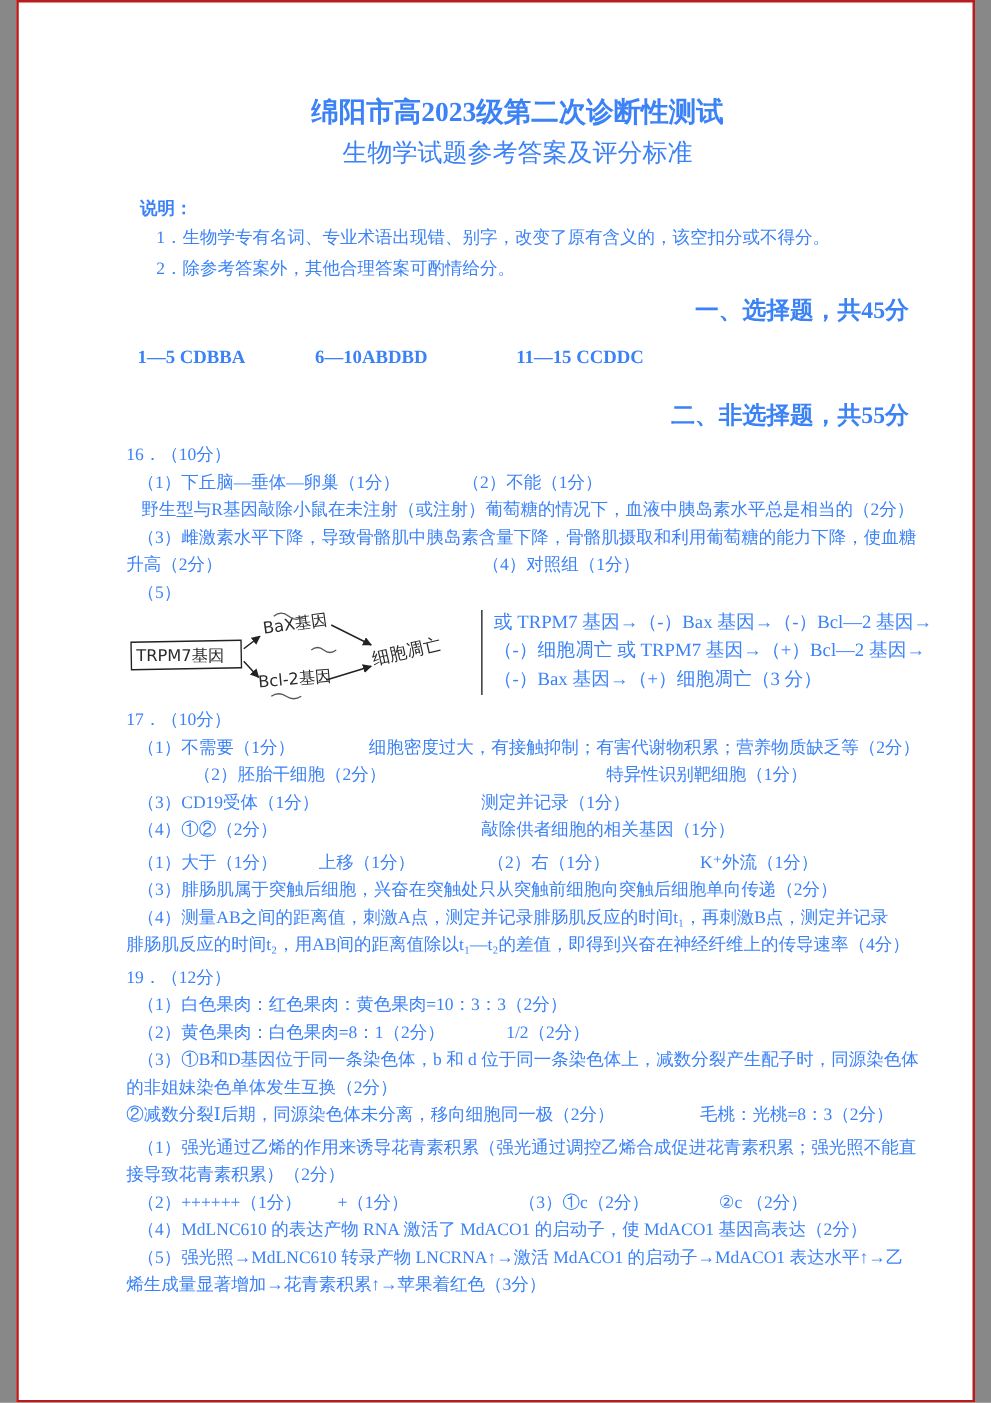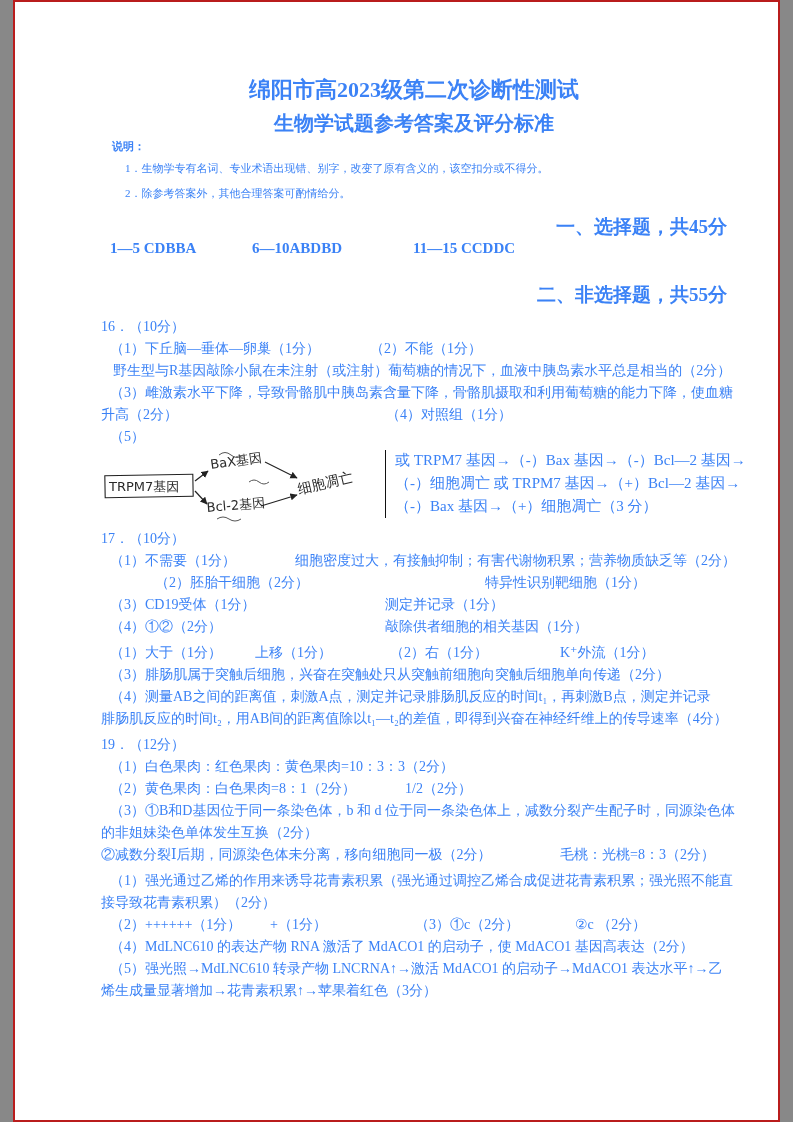--- a/index.html
+++ b/index.html
@@ -4,28 +4,28 @@
 <style>
   html,body { margin:0; padding:0; background:#888; }
   .page {
     position:relative; width:767px; height:1122px; margin:0 auto;
     background:#ffffff; color:#3b82f6;
     font-family:"Liberation Serif","DejaVu Serif",serif;
     box-sizing:border-box; border:2px solid #b91c1c; overflow:hidden;
   }
   .content { position:absolute; left:86px; top:74px; width:626px; }
   .title { text-align:center; font-size:22px; font-weight:bold; line-height:28px; }
-  .subtitle { text-align:center; font-size:20px; font-weight:bold; line-height:26px; margin-top:6px; }
-  .notes { margin-top:0; font-size:11px; }
+  .subtitle { text-align:center; font-size:20px; font-weight:normal; line-height:26px; margin-top:6px; }
+  .notes { margin-top:22px; font-size:14px; }
   .notes-header { font-weight:bold; padding-left:11px; line-height:20px; }
   .note-item { padding-left:24px; line-height:25px; }
   .sec-title { text-align:right; font-size:19px; font-weight:bold; line-height:26px; }
   .sec1 { margin-top:8px; }
   .sec2 { margin-top:20px; }
-  .mc-row { position:relative; height:22px; font-weight:bold; font-size:15px; }
+  .mc-row { position:relative; height:22px; margin-top:16px; font-weight:bold; font-size:15px; }
   .q { margin-top:4px; font-size:14px; }
   .q16 { margin-top:8px; }
   .ln { position:relative; height:22px; white-space:nowrap; font-size:14px; line-height:22px; }
   .seg { position:absolute; top:0; white-space:nowrap; }
   .diagram-row { position:relative; height:76px; }
   .diagram-divider { position:absolute; left:284px; top:2px; width:1px; height:68px; background:#111; }
   .alt-block { position:absolute; left:294px; top:1px; }
   .alt-block .ln { height:23px; line-height:23px; font-size:15px; }
   .hand { font-family:"DejaVu Sans","Liberation Sans",sans-serif; fill:#2a2a2a; }
   svg text { user-select:none; }

